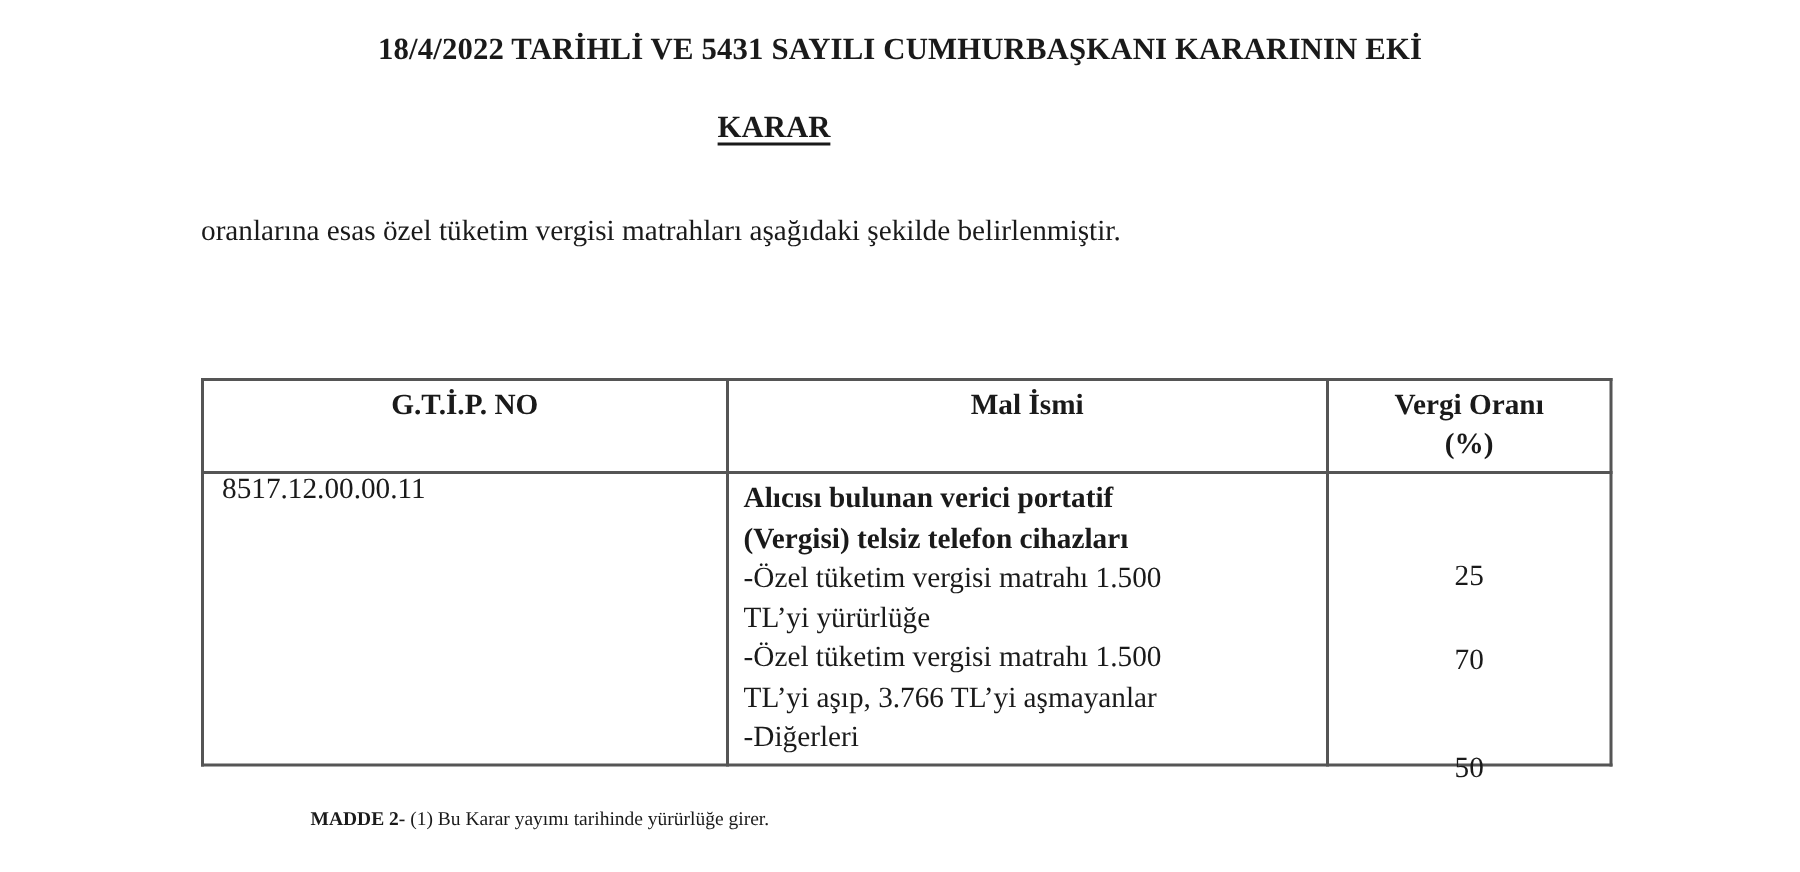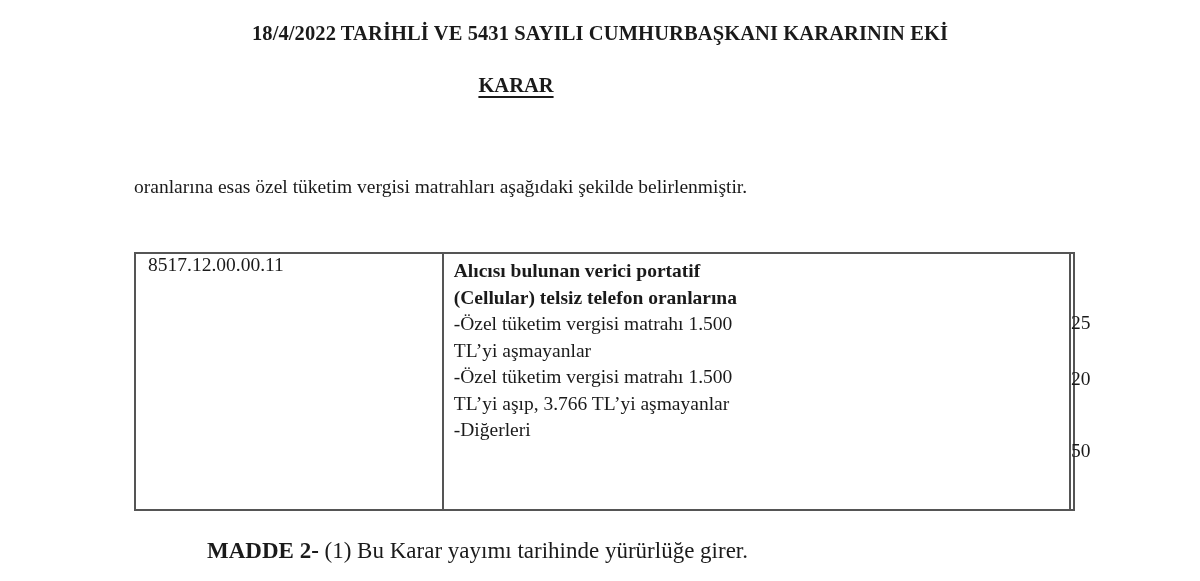--- a/index.html
+++ b/index.html
@@ -14,68 +14,76 @@
     font-weight: bold; font-size: 20.5px; letter-spacing: 0.1px;
   }
   .subtitle {
     left: 0; width: 1032px; top: 74px; text-align: center;
     font-weight: bold; font-size: 20.5px;
   }
   .subtitle span { text-decoration: underline; text-underline-offset: 4px; text-decoration-thickness: 2px; }
   .para { font-size: 19.5px; line-height: 29.5px; }
   .p1 { left: 134px; top: 140px; width: 940px; white-space: normal; }
   .p1 .line { display: block; text-align: justify; text-align-last: justify; white-space: nowrap; }
-  .p1 .line.last { text-align-last: left; margin-top: 32px; }
+  .p1 .line.last { text-align-last: left; }
   .p1 .indent { padding-left: 73px; }
   b { font-weight: bold; }
 
   table.tbl {
     position: absolute; left: 134px; top: 252px; width: 941px; height: 259px;
     border-collapse: collapse; font-size: 19.5px;
   }
   table.tbl td, table.tbl th {
     border: 2px solid #555; padding: 0; vertical-align: top;
   }
   table.tbl th { font-weight: bold; height: 56px; text-align: center; line-height: 26px; padding-top: 4px; }
   .c1 { width: 349px; }
   .c2 { width: 400px; }
   .c3 { width: 188px; }
   td.gtip { vertical-align: middle; font-weight: normal; padding-left: 12px !important; padding-bottom: 4px !important; }
   td.desc { padding: 4px 10px 0 10px !important; line-height: 26.5px; font-family: Liberation Serif, serif; }
   td.desc .b { font-weight: bold; display: block; }
   td.desc .n { display: block; }
   td.rates { text-align: center; position: relative; }
-  td.rates span { position: absolute; left: 0; right: 0; text-align: right; }
-  .p2 { left: 207px; top: 538px; font-size: 23px; }
+  td.rates span { position: absolute; left: 0; right: 0; text-align: center; }
+  .p2 { left: 207px; top: 538px; font-size: 13px; }
 </style>
 </head>
 <body>
 
 <div class="abs title">18/4/2022 TARİHLİ VE 5431 SAYILI CUMHURBAŞKANI KARARININ EKİ</div>
 <div class="abs subtitle"><span>KARAR</span></div>
 
 <div class="abs para p1">
   <span class="line last">oranlarına esas özel tüketim vergisi matrahları aşağıdaki şekilde belirlenmiştir.</span>
 </div>
 
 <table class="tbl">
   <tbody>
+      <tr>
+    <th class="c1">G.T.İ.P. NO</th>
+    <th class="c2">Mal İsmi</th>
+    <th class="c3">
+      <span>Vergi Oranı</span><br>
+      <span>(%)</span>
+    </th>
+  </tr>
   <tr>
     <td class="gtip">8517.12.00.00.11</td>
     <td class="desc">
       <span class="b">Alıcısı bulunan verici portatif</span>
-      <span class="b">(Cellular) telsiz telefon oranlarına</span>
+      <span class="b">(Vergisi) telsiz telefon cihazları</span>
       <span class="n">-Özel tüketim vergisi matrahı 1.500</span>
-      <span class="n">TL’yi aşmayanlar</span>
+      <span class="n">TL’yi yürürlüğe</span>
       <span class="n">-Özel tüketim vergisi matrahı 1.500</span>
       <span class="n">TL’yi aşıp, 3.766 TL’yi aşmayanlar</span>
       <span class="n">-Diğerleri</span>
     </td>
     <td class="rates">
       <span style="top:58px">25</span>
-      <span style="top:114px">20</span>
+      <span style="top:114px">70</span>
       <span style="top:186px">50</span>
     </td>
   </tr>
 </tbody>
   </table>
 
 <div class="abs p2"><b>MADDE 2-</b><span> (1) Bu Karar yayımı tarihinde yürürlüğe girer.</span></div>
 
 </body></html>

